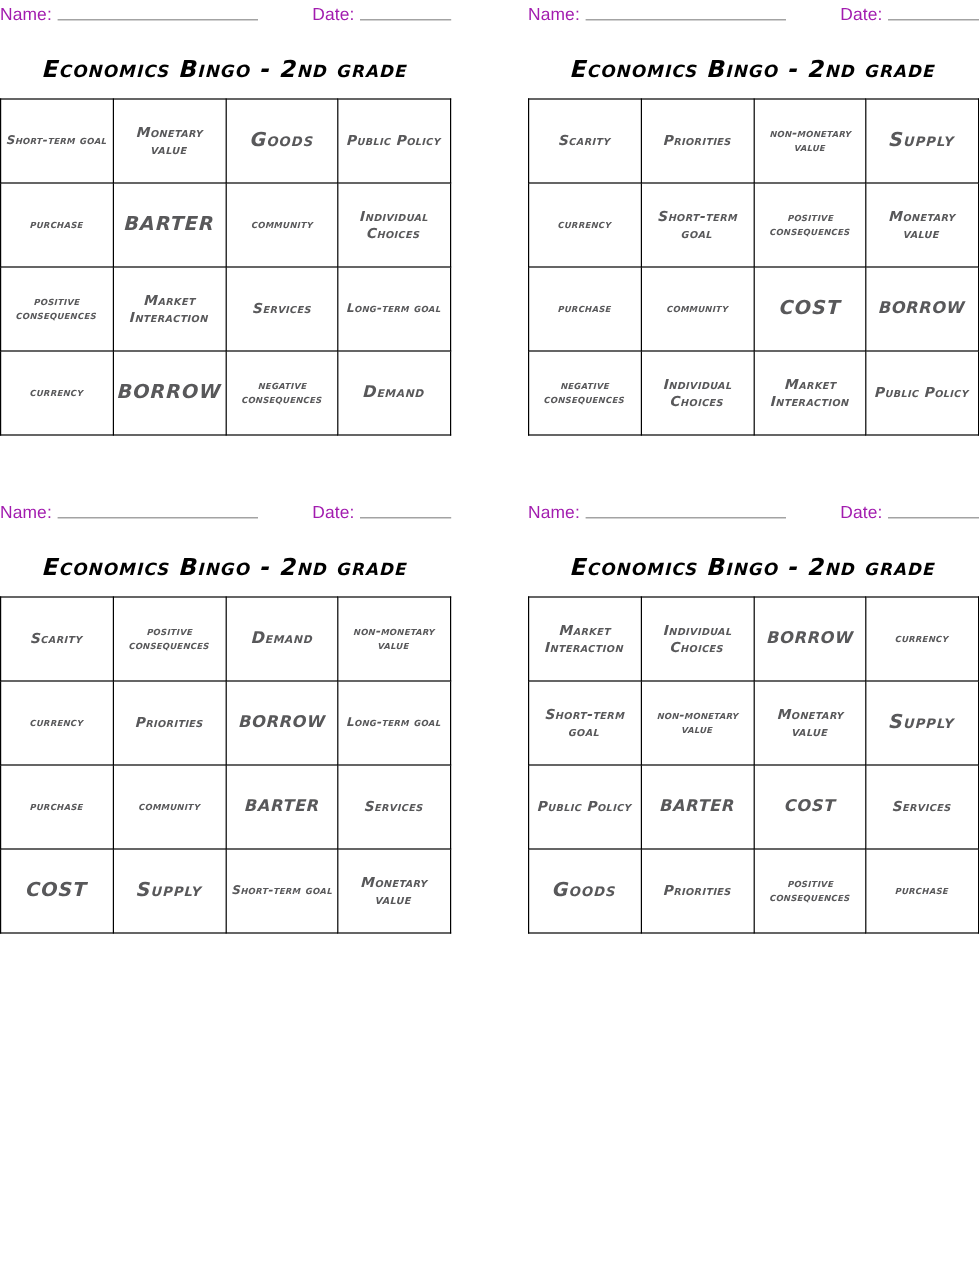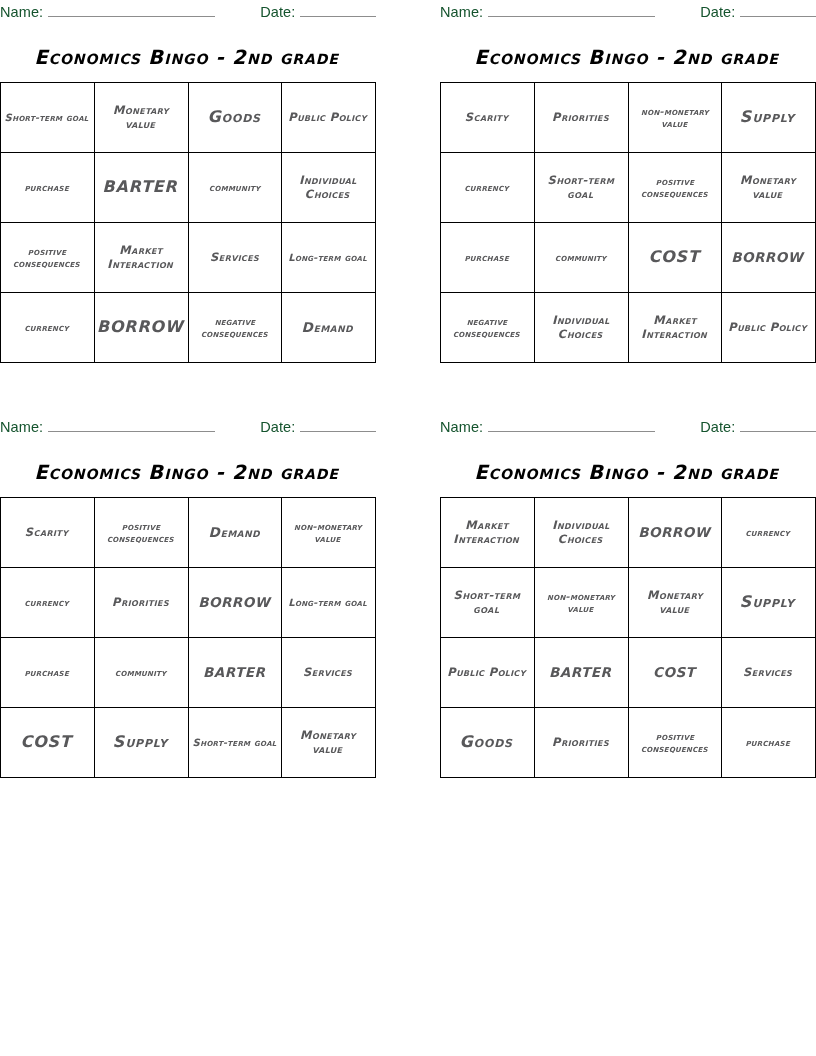--- a/index.html
+++ b/index.html
@@ -32,21 +32,21 @@
     box-sizing: border-box;
   }
   .card.left  { margin-right: 64px; }
 
   
   .namedate {
     display: flex;
     align-items: baseline;
     font-family: "Liberation Sans", sans-serif;
     font-size: 14.5px;
-    color: #14532d;
+    color: #a21caf;
     height: 22px;
     padding-top: 3px;
     box-sizing: border-box;
   }
   .nd-label {
     white-space: nowrap;
     letter-spacing: 0.1px;
   }
   .nd-rule {
     display: inline-block;

